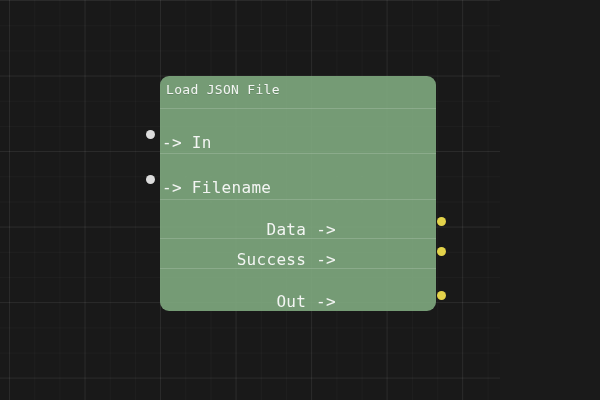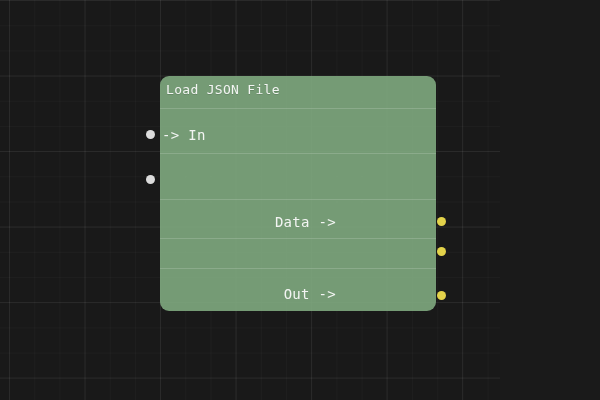--- a/index.html
+++ b/index.html
@@ -64,25 +64,26 @@
     position: absolute;
     left: 160px;
     width: 276px;
     height: 1px;
     background: rgba(255,255,255,0.16);
   }
 
   
   .port-label {
     position: absolute;
-    font-size: 14px;
+    font-size: 16px;
     color: #f3f5f3;
     letter-spacing: 0.3px;
     white-space: nowrap;
     line-height: 14px;
+    margin-top: 8px;
   }
   .port-label.in  { left: 162px; text-align: left; }
   .port-label.out { right: 164px; text-align: center; }
 
   .port-dot {
     position: absolute;
     width: 9px;
     height: 9px;
     border-radius: 50%;
     box-sizing: border-box;
@@ -102,22 +103,24 @@
   <div class="sep" style="top:199px"></div>
   <div class="sep" style="top:238px"></div>
   <div class="sep" style="top:268px"></div>
 
   <div class="node-title-abs">Load JSON File</div>
 
   <div class="port-dot input" style="top:130px"></div>
   <div class="port-label in" style="top:128px">-&gt; In</div>
 
   <div class="port-dot input" style="top:175px"></div>
+  <div class="port-label in" style="top:173px">-&gt; Filename</div>
 
   <div class="port-dot output" style="top:217px"></div>
   <div class="port-label out" style="top:215px">Data -&gt;</div>
 
   <div class="port-dot output" style="top:247px"></div>
+  <div class="port-label out" style="top:245px">Success -&gt;</div>
 
   <div class="port-dot output" style="top:291px"></div>
   <div class="port-label out" style="top:287px">Out -&gt;</div>
 
 </div>
 
 </body></html>

